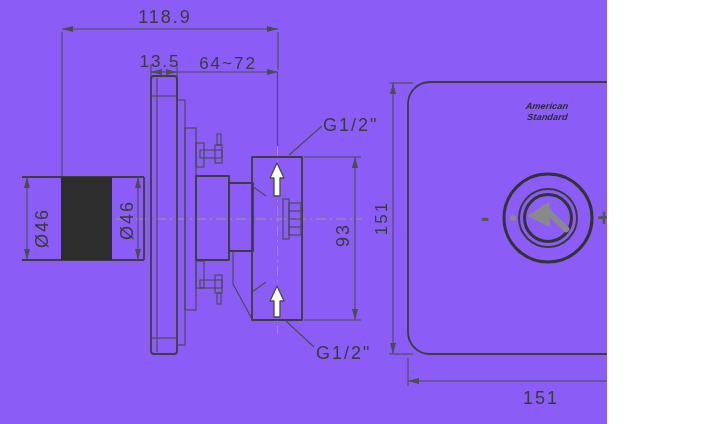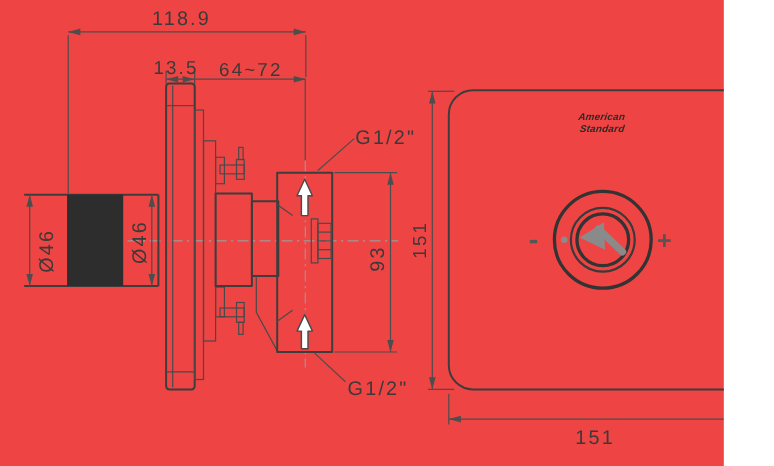--- a/index.html
+++ b/index.html
@@ -1,16 +1,16 @@
 <!DOCTYPE html>
 <html><head>
 <meta charset="utf-8">
 <style>
   html,body{margin:0;padding:0;background:#ffffff;}
-  .stage{width:658px;height:424px;background:#ef4444;overflow:hidden;position:relative;}
+  .stage{width:607px;height:424px;background:#8b5cf6;overflow:hidden;position:relative;}
   svg{display:block;font-family:"Liberation Sans", sans-serif;}
   .obj{stroke:#3d3d3d;stroke-width:1.8;fill:none;stroke-linejoin:round;}
   .obj-thin{stroke:#4a4a4a;stroke-width:1.1;fill:none;}
   .dim{stroke:#4d4d4d;stroke-width:1.1;fill:none;}
   .arr{fill:#4d4d4d;stroke:none;}
   .cl{stroke:#9a9a9a;stroke-width:1;fill:none;stroke-dasharray:10 4 2 4;}
   .dimtxt{fill:#3a3a3a;font-size:18px;letter-spacing:2px;}
   .dimtxt-s{fill:#3a3a3a;font-size:17px;letter-spacing:2px;}
   .gray{fill:#8a8a8a;stroke:none;}
   .logo{fill:#2a2a2a;font-size:9px;font-style:italic;font-weight:bold;letter-spacing:0.2px;}

